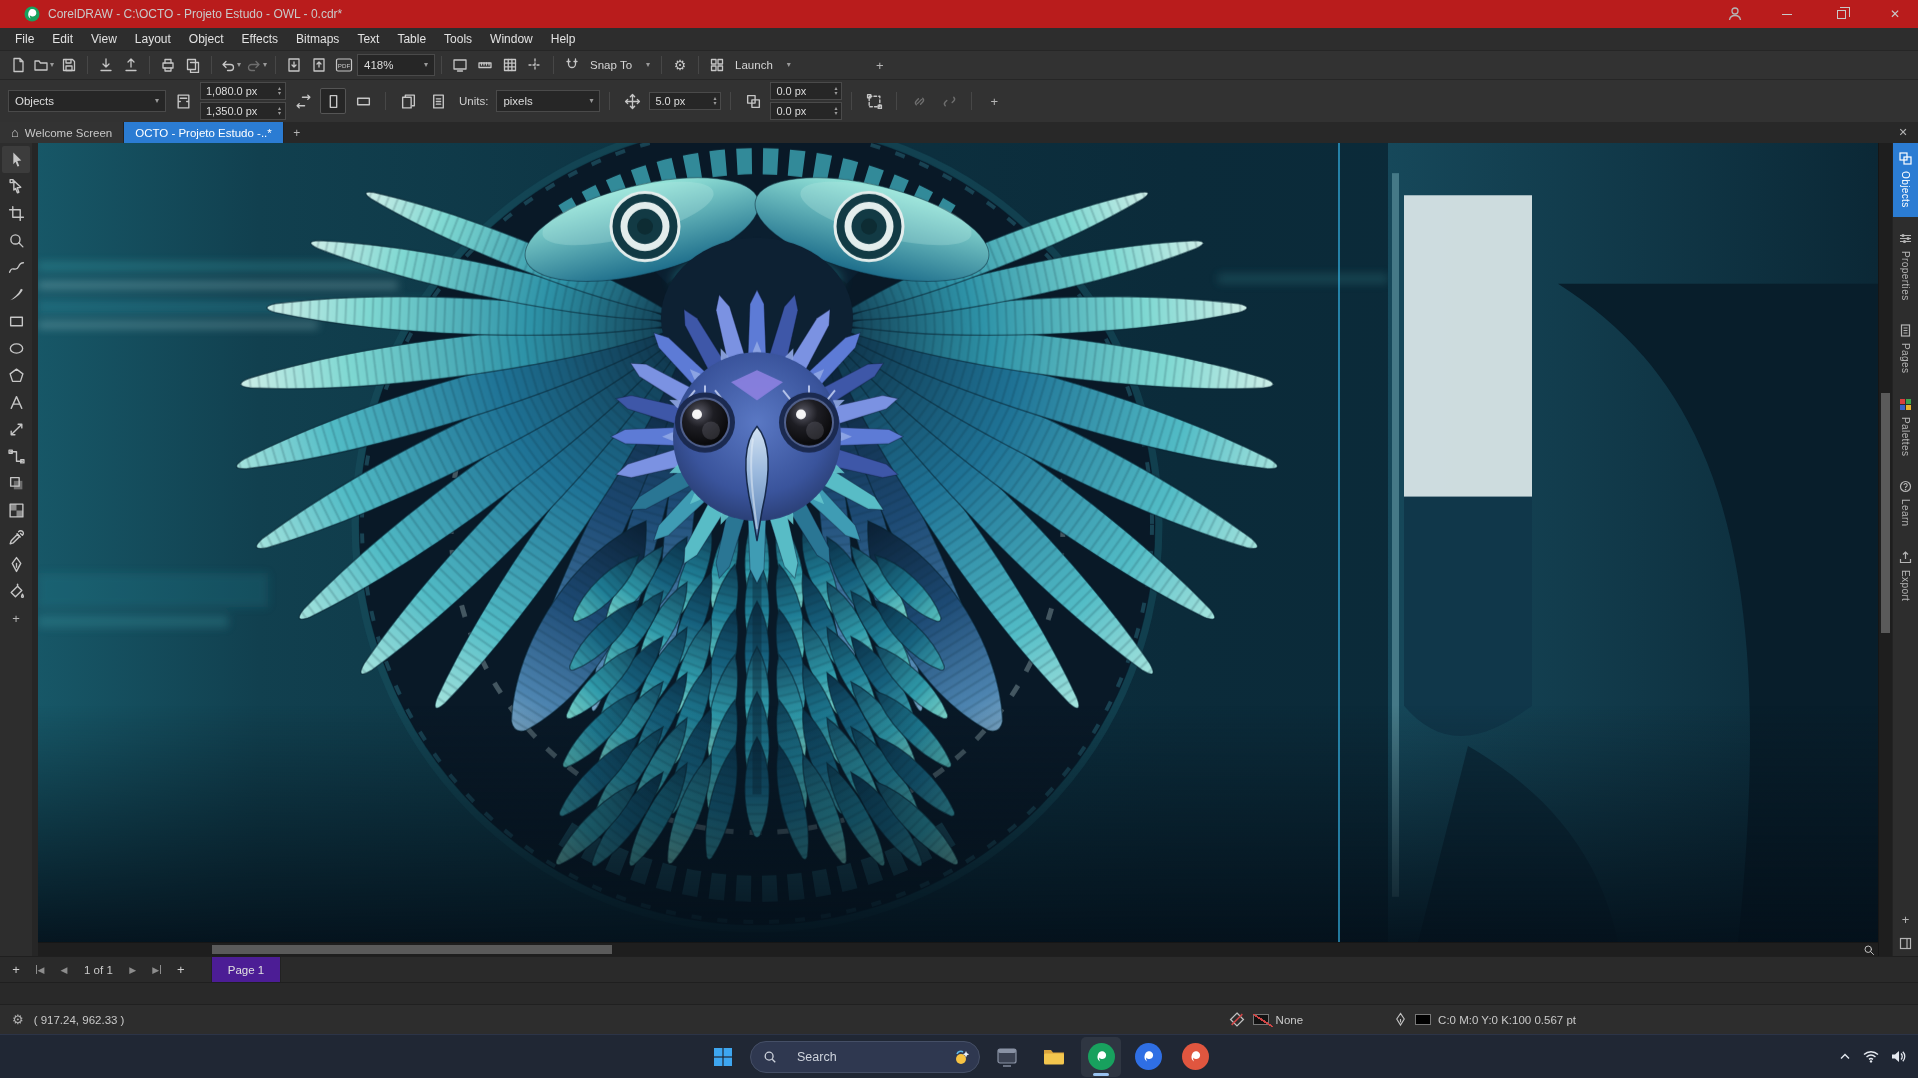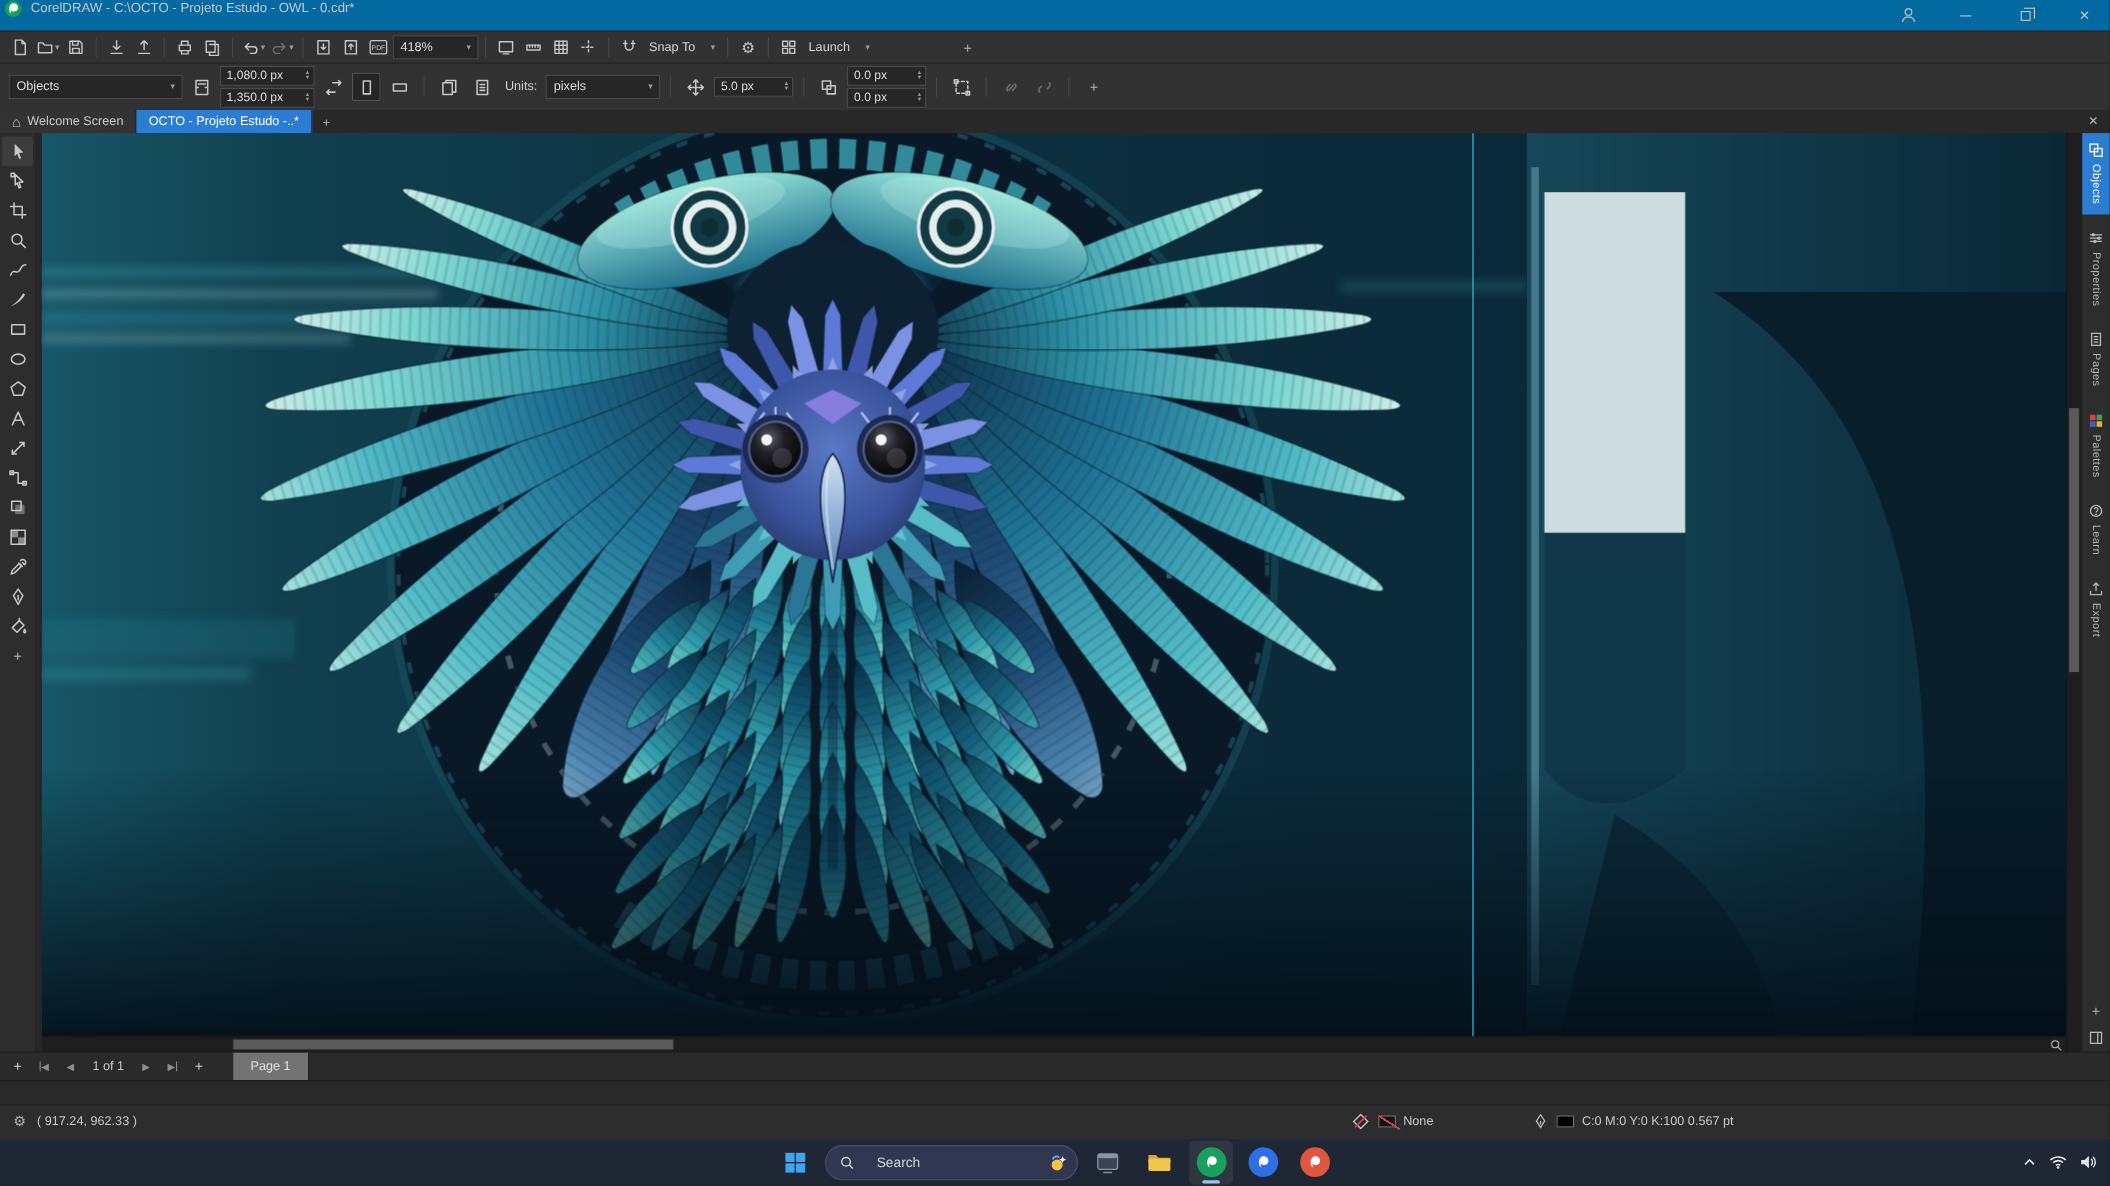--- a/index.html
+++ b/index.html
@@ -3,21 +3,21 @@
 <meta charset="utf-8">
 <style>
 *{box-sizing:border-box;margin:0;padding:0}
 html,body{width:1918px;height:1078px;overflow:hidden}
 body{font-family:"Liberation Sans",sans-serif;background:#1a1a1a;color:#ddd;font-size:12px}
 .app{display:flex;flex-direction:column;width:100%;height:100%}
 svg{display:block}
 .ic{stroke:#c6c6c6;fill:none;stroke-width:1.3;stroke-linecap:round;stroke-linejoin:round}
 .ic-dim{stroke:#6e6e6e}
 
-.titlebar{height:28px;background:#0369a1;display:flex;gap:8px;padding-left:4px;flex:none}
+.titlebar{height:28px;background:#b91c1c;display:flex;align-items:center;gap:8px;padding-left:24px;flex:none}
 .titlebar .title{color:#c9c9c9}
 .sp{flex:1}
 .userbtn{width:42px;height:28px;display:flex;align-items:center;justify-content:center}
 .winbtn{width:46px;height:28px;display:flex;align-items:center;justify-content:center;color:#c9c9c9;font-size:12px}
 .min-g{width:10px;height:1px;background:#c9c9c9;display:block}
 .rst-g{width:9px;height:9px;border:1px solid #c9c9c9;position:relative;display:block}
 .rst-g:before{content:"";position:absolute;left:2px;top:-4px;width:9px;height:9px;border-top:1px solid #c9c9c9;border-right:1px solid #c9c9c9}
 
 .menubar{height:22px;background:#2d2d2d;display:flex;align-items:center;padding-left:6px;flex:none}
 .menu-item{padding:3px 9px;color:#e2e2e2;font-size:12px;cursor:default}
@@ -66,21 +66,21 @@
 .dock-tab{display:flex;flex-direction:column;align-items:center;gap:6px;padding:9px 0;width:100%;color:#b5b5b5;margin-bottom:6px}
 .dock-tab.active{background:#2b7cd3;color:#fff}
 .dock-tab .vtext{writing-mode:vertical-rl;font-size:10px;letter-spacing:.4px}
 .dock-bottom{margin-top:auto;display:flex;flex-direction:column;gap:10px;align-items:center;color:#b5b5b5}
 
 .navigator{height:26px;background:#2a2a2a;border-top:1px solid #1f1f1f;display:flex;align-items:center;padding:0 8px;gap:8px;color:#8d8d8d;font-size:11.5px;flex:none}
 .navbtn{display:flex;align-items:center;justify-content:center;min-width:16px;height:18px;font-size:9px;color:#8d8d8d;gap:1px}
 .navbtn .bar{width:1px;height:9px;background:#8d8d8d;display:block}
 .nav-plus{color:#cfcfcf;font-size:13px}
 .pageinfo{color:#c9c9c9;margin:0 4px}
-.pagetab{height:100%;display:flex;align-items:center;padding:0 16px;background:#737373;color:#e0e0e0;border-left:1px solid #222;border-right:1px solid #222;margin-left:14px}
+.pagetab{height:100%;display:flex;align-items:center;padding:0 16px;background:#4c1d95;color:#e0e0e0;border-left:1px solid #222;border-right:1px solid #222;margin-left:14px}
 .palette-strip{height:22px;background:#292929;border-top:1px solid #1f1f1f;flex:none}
 .statusbar{height:30px;background:#2d2d2d;border-top:1px solid #202020;display:flex;align-items:center;padding:0 12px;gap:10px;color:#c9c9c9;font-size:11.5px;flex:none}
 .sgroup{display:flex;align-items:center;gap:7px}
 .swatch{width:16px;height:11px;border:1px solid #777;background:#121212;position:relative;display:block}
 .swatch.none:before{content:"";position:absolute;left:-1px;top:-1px;width:20px;height:13px;background:linear-gradient(to top right,transparent 46%,#d04545 46%,#d04545 54%,transparent 54%)}
 .fillgrp{margin-left:auto}
 .outlgrp{margin:0 330px 0 80px}
 
 .taskbar{height:44px;background:#202734;border-top:1px solid #2c3447;position:relative;flex:none}
 .tb-center{position:absolute;left:50%;top:0;height:100%;transform:translateX(-50%);display:flex;align-items:center;gap:7px}
@@ -113,20 +113,34 @@
     </span>
     <span class="winbtn">
         <span class="min-g"></span>
       </span>
     <span class="winbtn">
         <span class="rst-g"></span>
       </span>
     <span class="winbtn close">✕</span>
   </div>
 
+  <div class="menubar">
+    <span class="menu-item">File</span>
+    <span class="menu-item">Edit</span>
+    <span class="menu-item">View</span>
+    <span class="menu-item">Layout</span>
+    <span class="menu-item">Object</span>
+    <span class="menu-item">Effects</span>
+    <span class="menu-item">Bitmaps</span>
+    <span class="menu-item">Text</span>
+    <span class="menu-item">Table</span>
+    <span class="menu-item">Tools</span>
+    <span class="menu-item">Window</span>
+    <span class="menu-item">Help</span>
+  </div>
 
   <div class="toolbar">
     <span class="tbtn">
         <svg class="ic" width="16" height="16" viewBox="0 0 16 16">
           <path d="M4,1.5 h6 l3,3 v10 h-9 z M10,1.5 v3 h3"></path>
         </svg>
       </span>
     <span class="tbtn">
         <svg class="ic" width="16" height="16" viewBox="0 0 16 16">
           <path d="M2,4 h4 l1.5,2 h6.5 v7 h-12 z"></path>

